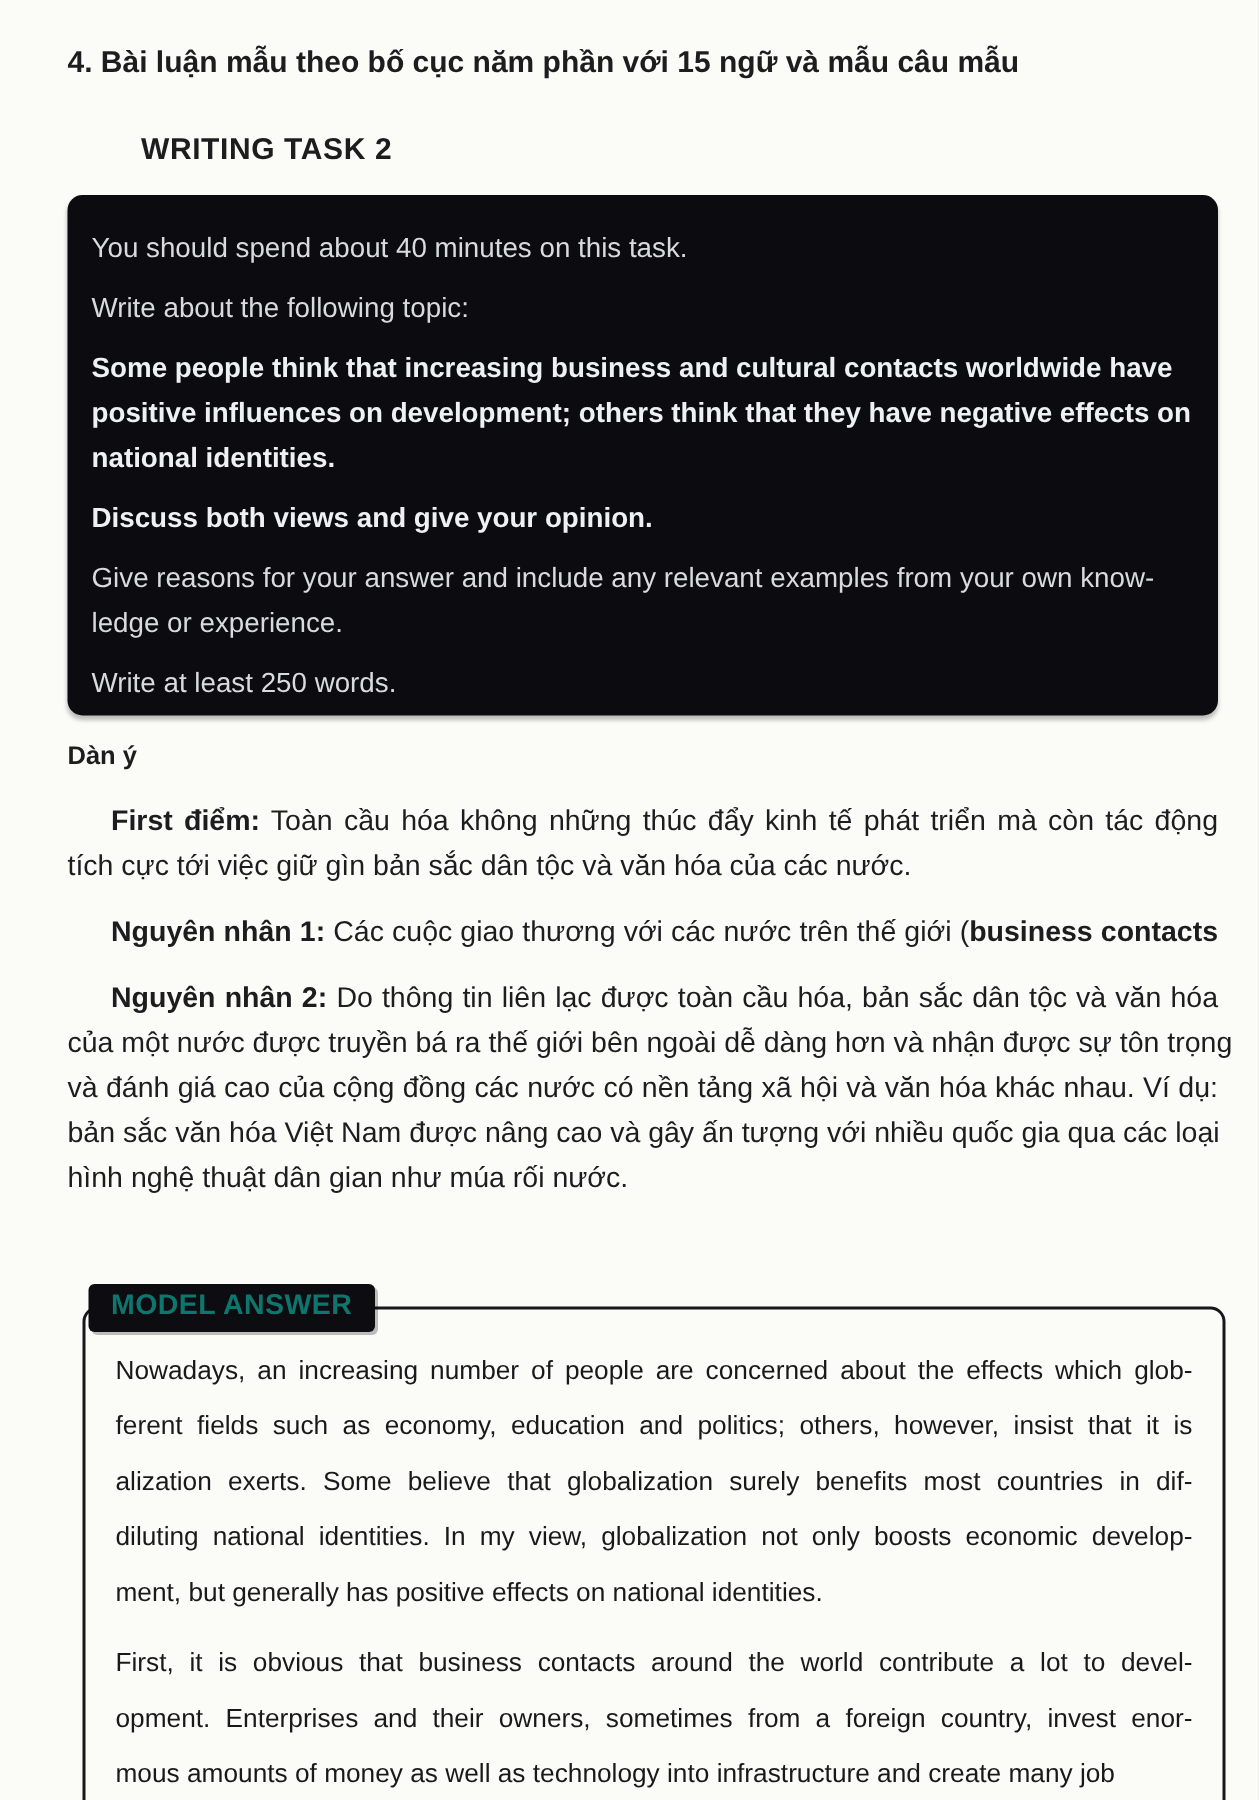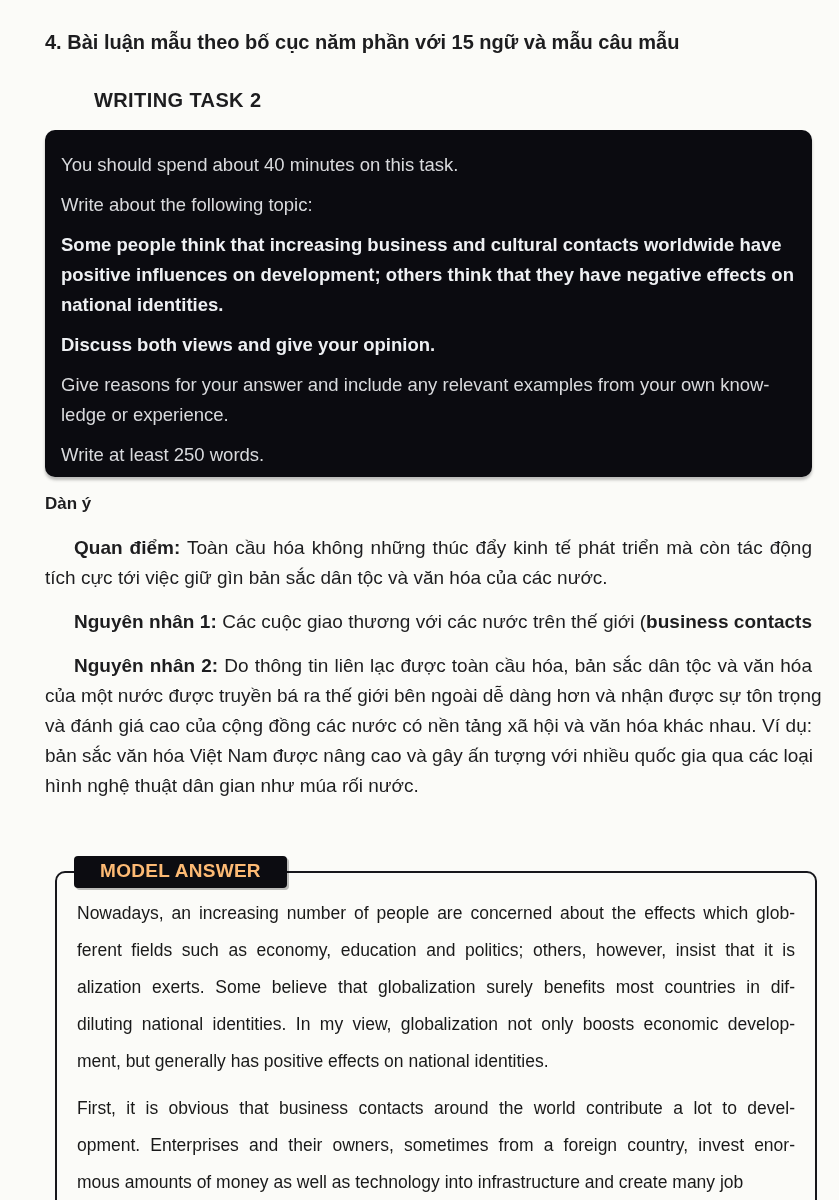--- a/index.html
+++ b/index.html
@@ -56,25 +56,25 @@
   
   .model-frame {
     position: absolute; left: 55px; top: 871px;
     width: 762px; height: 360px;
     box-sizing: border-box;
     border: 2px solid #17171c;
     border-radius: 10px;
     background: transparent;
   }
   .model-label {
-    position: absolute; left: 17px; top: -17px;
+    position: absolute; left: 2px; top: -17px;
     background: #0c0c11;
-    color: #fdba74;
+    color: #0f766e;
     font-size: 19px; font-weight: 700; letter-spacing: 0.3px;
-    padding: 4px 26px 6px;
+    padding: 4px 15px 6px;
     border-radius: 4px;
     box-shadow: 2px 2px 0 rgba(0,0,0,0.25);
     white-space: nowrap;
   }
   .model-body {
     position: absolute; left: 0; top: 0;
     width: 100%; box-sizing: border-box;
     padding: 22px 20px 0;
     font-size: 17.5px;
     color: #191919;
@@ -112,21 +112,21 @@
       </div>
       <div class="para">
         <div class="line"><span>Write at least 250 words.</span></div>
       </div>
     </div>
 
   <div class="outline-title">Dàn ý</div>
 
   <div class="outline">
       <div class="para">
-        <div class="line just indent"><span class="b">Quan điểm:</span><span> Toàn cầu hóa không những thúc đẩy kinh tế phát triển mà còn tác động</span></div>
+        <div class="line just indent"><span class="b">First điểm:</span><span> Toàn cầu hóa không những thúc đẩy kinh tế phát triển mà còn tác động</span></div>
         <div class="line"><span>tích cực tới việc giữ gìn bản sắc dân tộc và văn hóa của các nước.</span></div>
       </div>
       <div class="para">
         <div class="line just indent"><span class="b">Nguyên nhân 1:</span><span> Các cuộc giao thương với các nước trên thế giới (</span><span class="b">business contacts</span></div>
       </div>
       <div class="para">
         <div class="line just indent"><span class="b">Nguyên nhân 2:</span><span> Do thông tin liên lạc được toàn cầu hóa, bản sắc dân tộc và văn hóa</span></div>
         <div class="line just"><span>của một nước được truyền bá ra thế giới bên ngoài dễ dàng hơn và nhận được sự tôn trọng</span></div>
         <div class="line just"><span>và đánh giá cao của cộng đồng các nước có nền tảng xã hội và văn hóa khác nhau. Ví dụ:</span></div>
         <div class="line just"><span>bản sắc văn hóa Việt Nam được nâng cao và gây ấn tượng với nhiều quốc gia qua các loại</span></div>

